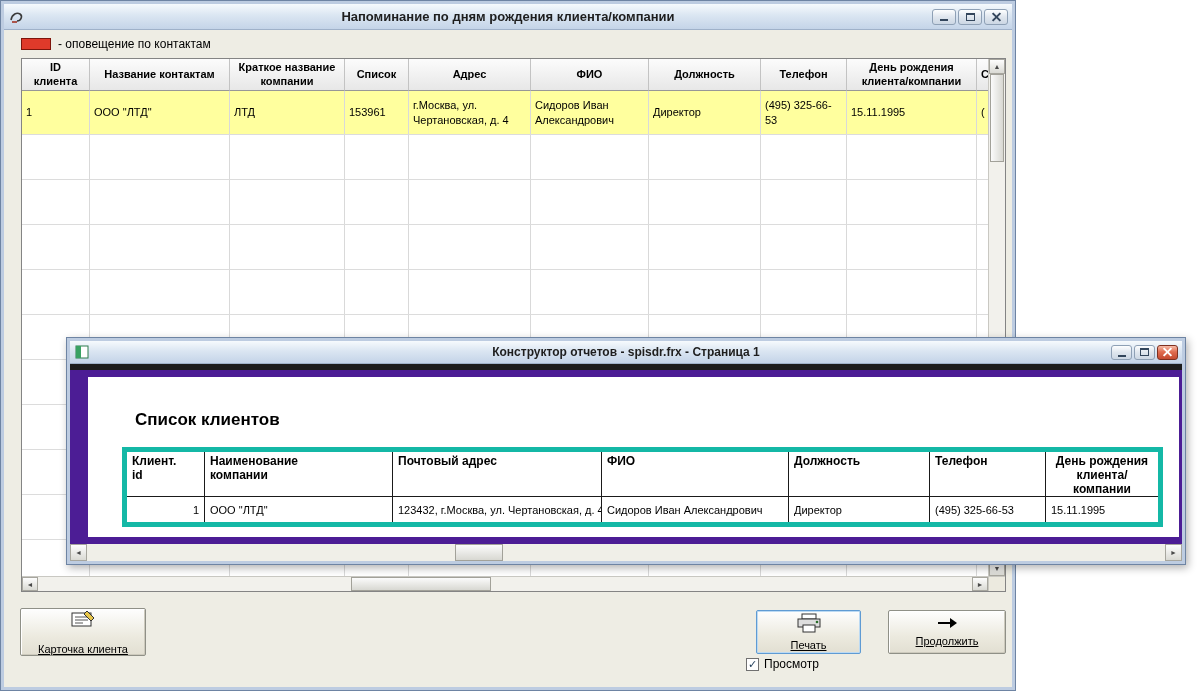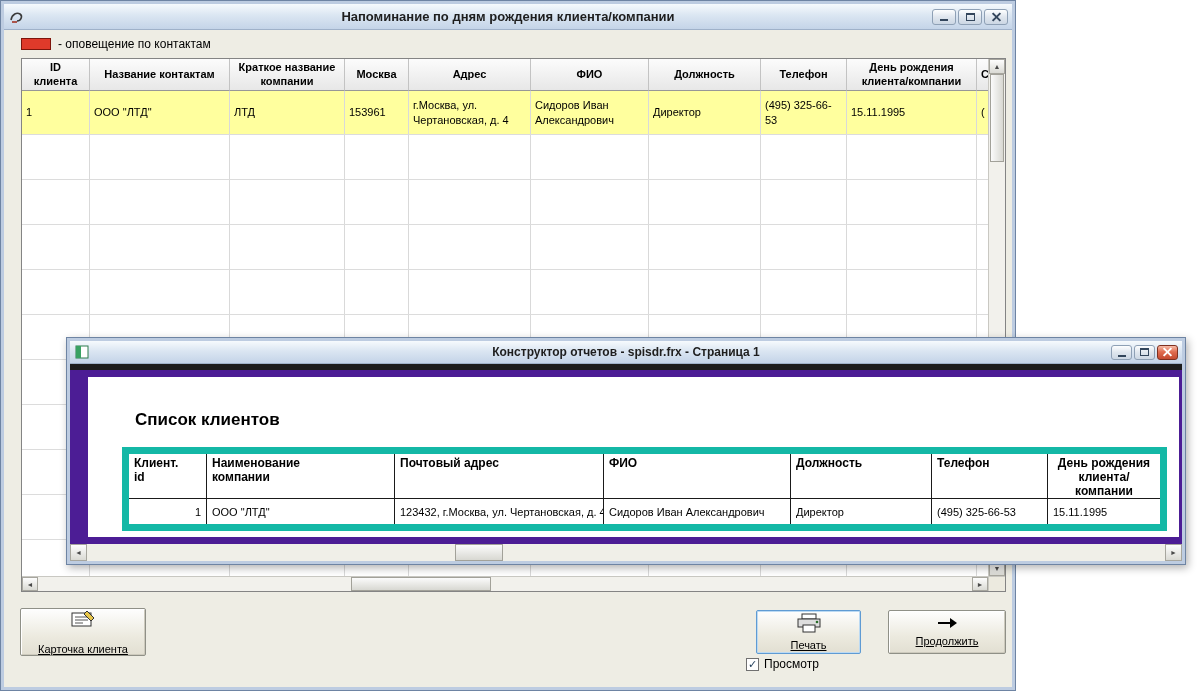--- a/index.html
+++ b/index.html
@@ -76,21 +76,21 @@
         font-size:11px; font-weight:bold; color:#1d3b57; line-height:1; }
 
   
   .report-window { left:66px; top:337px; width:1120px; height:228px; z-index:10; box-shadow:2px 3px 8px rgba(0,0,0,.3); }
   .report-window .titlebar { height:23px; }
   .report-window .title { font-size:12px; }
   .report-body { flex:1; position:relative; background:#4c1d95; overflow:hidden; }
   .report-body::before { content:""; position:absolute; left:0; top:0; right:0; height:6px; background:#1c1c1c; }
   .page { position:absolute; left:18px; top:13px; width:1091px; height:160px; background:#fff; }
   .report-heading { position:absolute; left:47px; top:33px; font-size:17px; font-weight:bold; }
-  .rtable { position:absolute; left:34px; top:70px; display:flex; flex-direction:column; border:7px solid #14b8a6; }
+  .rtable { position:absolute; left:34px; top:70px; display:flex; flex-direction:column; border:5px solid #14b8a6; }
   .rrow { display:flex; }
   .rhcell { flex:none; font-size:12px; font-weight:bold; padding:3px 5px; white-space:pre-line; line-height:1.15;
             border-right:1px solid #1a1a1a; height:44px; }
   .rrow.rheader { border-bottom:1px solid #1a1a1a; }
   .rcell { flex:none; font-size:11px; padding:0 5px; display:flex; align-items:center; height:25px;
            border-right:1px solid #1a1a1a; overflow:hidden; white-space:nowrap; }
   .rhcell:last-child,.rcell:last-child { border-right:none; }
   .r0{width:78px} .r1{width:188px} .r2{width:209px} .r3{width:187px} .r4{width:141px} .r5{width:116px} .r6{width:112px}
   .rhcell.r6 { text-align:center; }
   .rcell.r0 { justify-content:flex-end; }
@@ -132,21 +132,21 @@
 
     <div class="grid">
       <div class="grid-main">
         <div class="grid-cols">
           <div class="grid-header">
             <div class="hcell c0">ID
 клиента</div>
             <div class="hcell c1">Название контактам</div>
             <div class="hcell c2">Краткое название
 компании</div>
-            <div class="hcell c3">Москва</div>
+            <div class="hcell c3">Список</div>
             <div class="hcell c4">Адрес</div>
             <div class="hcell c5">ФИО</div>
             <div class="hcell c6">Должность</div>
             <div class="hcell c7">Телефон</div>
             <div class="hcell c8">День рождения
 клиента/компании</div>
             <div class="hcell c9">С</div>
           </div>
           <div class="grid-row selected">
             <div class="cell c0">1</div>

